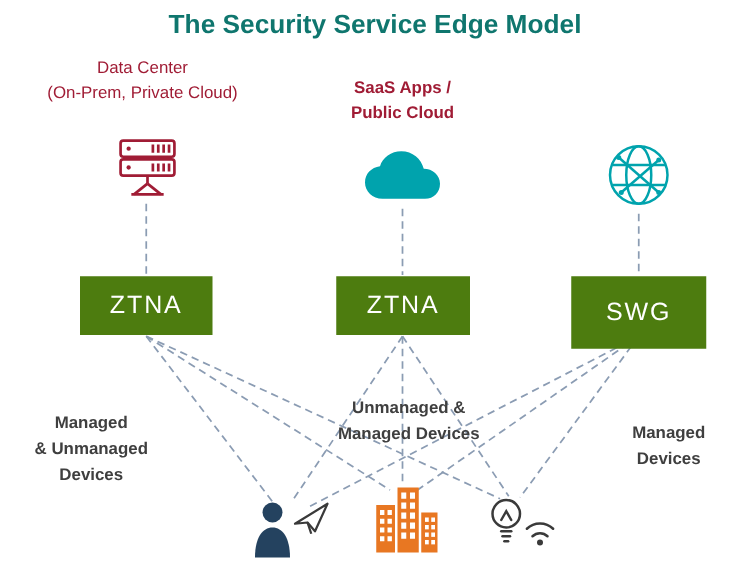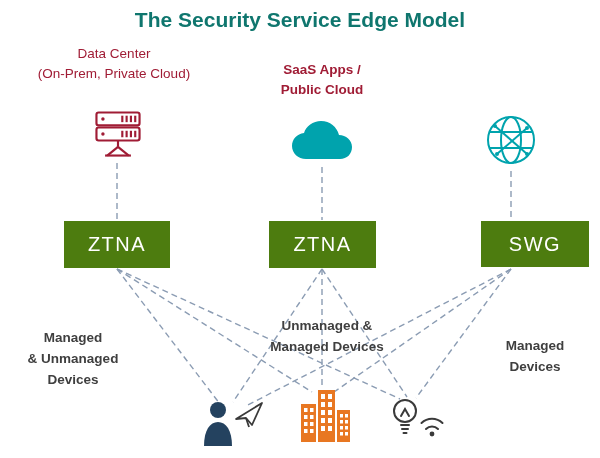--- a/index.html
+++ b/index.html
@@ -99,21 +99,21 @@
     <circle cx="14" cy="42" r="2" fill="#00A3AD"></circle>
     <circle cx="44" cy="42" r="2" fill="#00A3AD"></circle>
   </svg>
 
   <div class="sse-box" style="left:64px;top:221px;width:106px;height:47px;">
     <span>ZTNA</span>
   </div>
   <div class="sse-box" style="left:269px;top:221px;width:107px;height:47px;">
     <span>ZTNA</span>
   </div>
-  <div class="sse-box" style="left:457px;top:221px;width:108px;height:46px;margin-left:24px;">
+  <div class="sse-box" style="left:457px;top:221px;width:108px;height:58px;">
     <span>SWG</span>
   </div>
 
   <div class="dev-label" style="left:14px;top:328px;width:118px;">Managed
 &amp; Unmanaged
 Devices</div>
   <div class="dev-label" style="left:250px;top:316px;width:154px;">Unmanaged &amp;
 Managed Devices</div>
   <div class="dev-label" style="left:492px;top:336px;width:86px;">Managed
 Devices</div>

